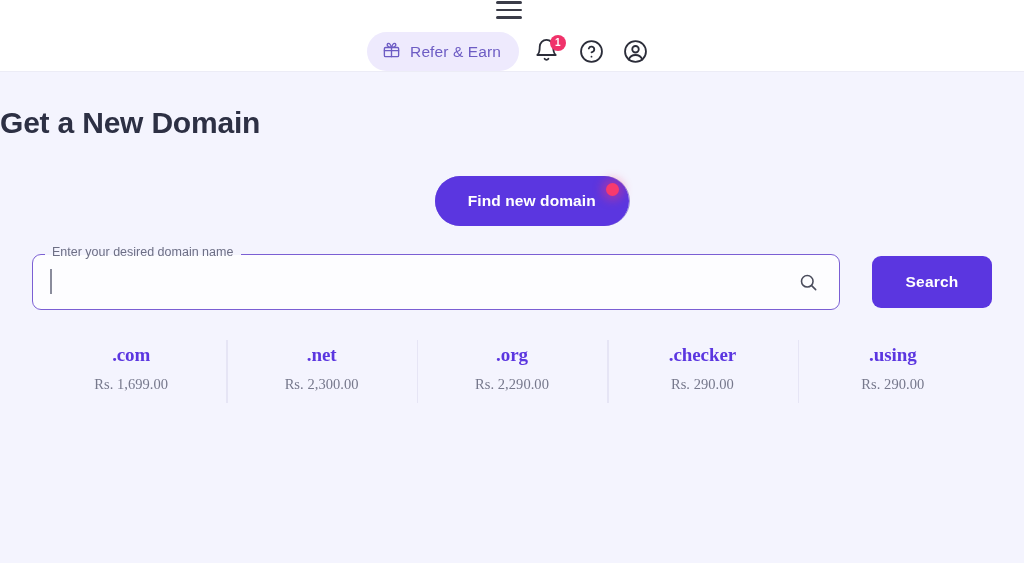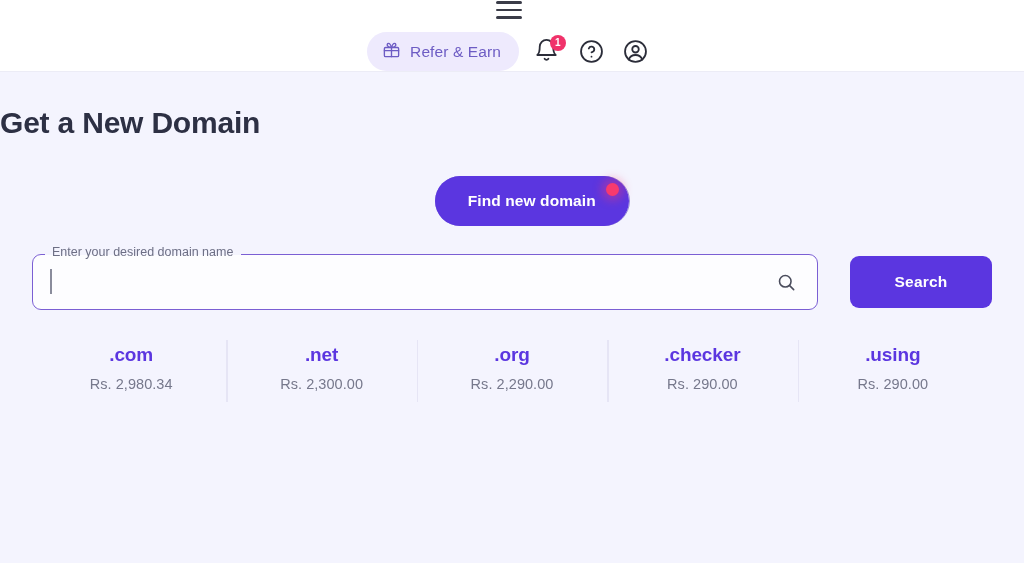--- a/index.html
+++ b/index.html
@@ -243,21 +243,21 @@
     width: 26px;
     height: 26px;
     display: flex;
     align-items: center;
     justify-content: center;
     cursor: pointer;
     margin-right: 2px;
   }
 
   .search-btn {
-    width: 142px;
+    width: 120px;
     height: 52px;
     background: #5b36e0;
     border: 0;
     border-radius: 9px;
     color: #fff;
     font-family: "Liberation Sans", sans-serif;
     font-size: 15.5px;
     font-weight: 700;
     cursor: pointer;
     letter-spacing: .2px;
@@ -267,20 +267,21 @@
   .tld-strip {
     display: flex;
     margin-top: 30px;
     padding: 0 36px;
   }
   .tld {
     flex: 1;
     text-align: center;
     padding: 4px 0 10px;
     position: relative;
+    font-family: Liberation Serif, serif;
   }
   .tld + .tld::before {
     content: "";
     position: absolute;
     left: 0;
     top: 0;
     bottom: 0;
     width: 1.5px;
     background: #e6e5f5;
   }
@@ -388,21 +389,21 @@
       <span class="caret"></span>
     </div>
 
     <button class="search-btn">Search</button>
   </div>
 
   <div class="tld-strip">
 
     <div class="tld">
       <div class="tld-name">.com</div>
-      <div class="tld-price">Rs. 2,980.34</div>
+      <div class="tld-price">Rs. 1,699.00</div>
     </div>
 
     <div class="tld">
       <div class="tld-name">.net</div>
       <div class="tld-price">Rs. 2,300.00</div>
     </div>
 
 
     <div class="tld">
       <div class="tld-name">.org</div>

